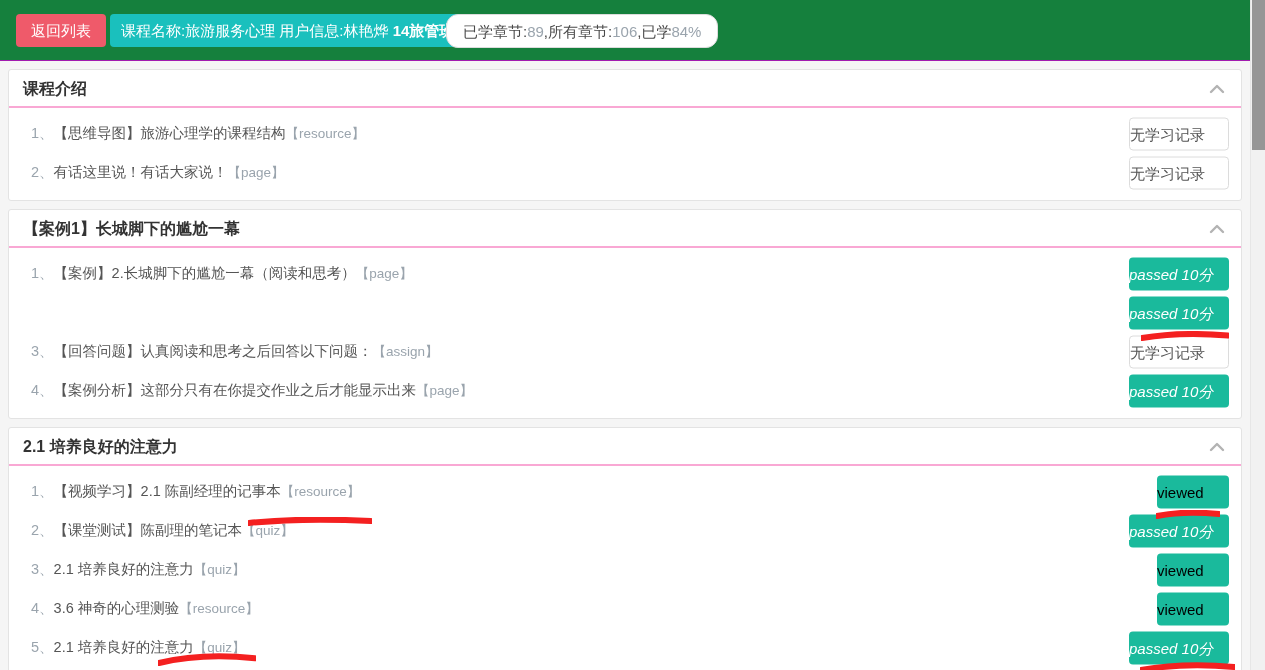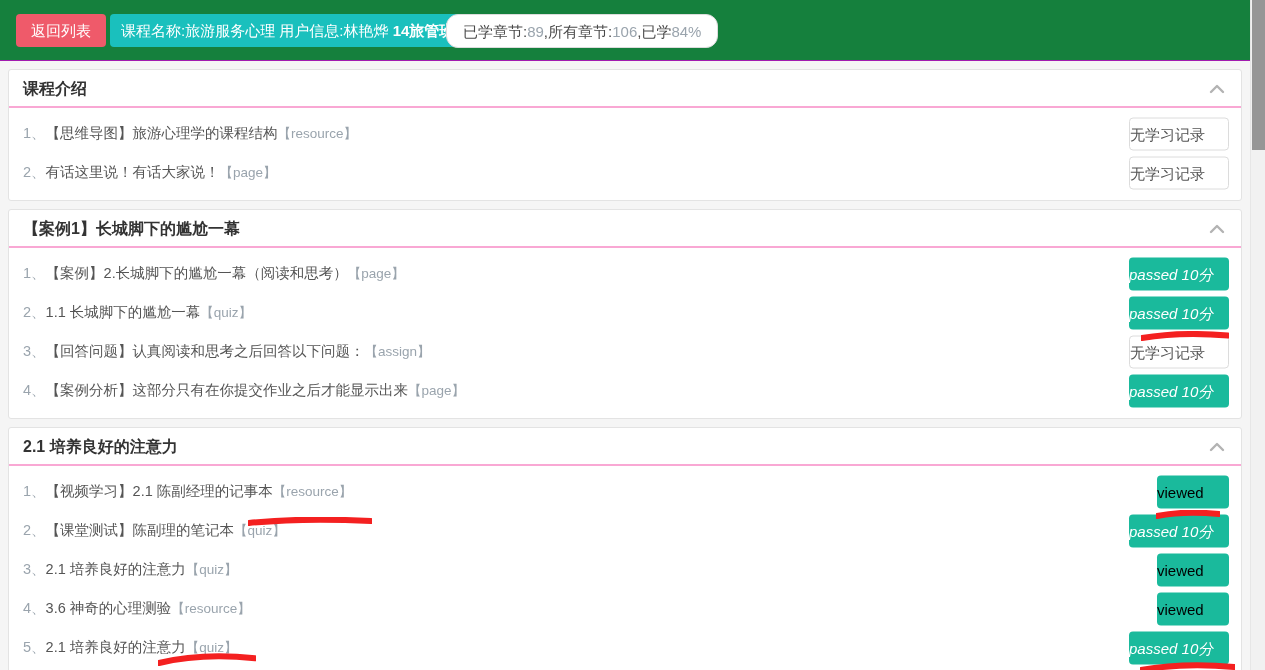--- a/index.html
+++ b/index.html
@@ -101,20 +101,21 @@
     min-height: 39px;
     padding: 0 150px 0 14px;
     display: flex;
     align-items: center;
   }
   .row-text {
     font-size: 14.5px;
     color: #555555;
     line-height: 1.5;
     white-space: nowrap;
+    margin-left: 8px;
   }
   .row-text .idx { color: #9aa4ad; }
   .row-text .tag { color: #9aa4ad; font-size: 13.5px; }
   .status {
     position: absolute;
     right: 12px;
     top: 50%;
     transform: translateY(-50%);
     display: inline-block;
     height: 33px;
@@ -201,21 +202,20 @@
             <svg width="16" height="10" viewBox="0 0 16 10">
               <path d="M2 8 L8 2 L14 8" stroke="#b3b3b3" stroke-width="2.4" fill="none" stroke-linecap="round" stroke-linejoin="round"></path>
             </svg>
           </span></div>
         <div class="panel-body">
           <div class="row">
             <div class="row-text"><span class="idx">1、</span><span>【案例】2.长城脚下的尴尬一幕（阅读和思考）</span><span class="tag">【page】</span></div>
             <div class="status passed">passed 10分</div>
           </div>
           <div class="row">
-            <div class="row-text"><span class="idx">2、</span><span>1.1 长城脚下的尴尬一幕</span><span class="tag">【quiz】</span></div>
             <div class="status passed">passed 10分</div>
           </div>
           <div class="row">
             <div class="row-text"><span class="idx">3、</span><span>【回答问题】认真阅读和思考之后回答以下问题：</span><span class="tag">【assign】</span></div>
             <div class="status none">无学习记录</div>
           </div>
           <div class="row">
             <div class="row-text"><span class="idx">4、</span><span>【案例分析】这部分只有在你提交作业之后才能显示出来</span><span class="tag">【page】</span></div>
             <div class="status passed">passed 10分</div>
           </div>

